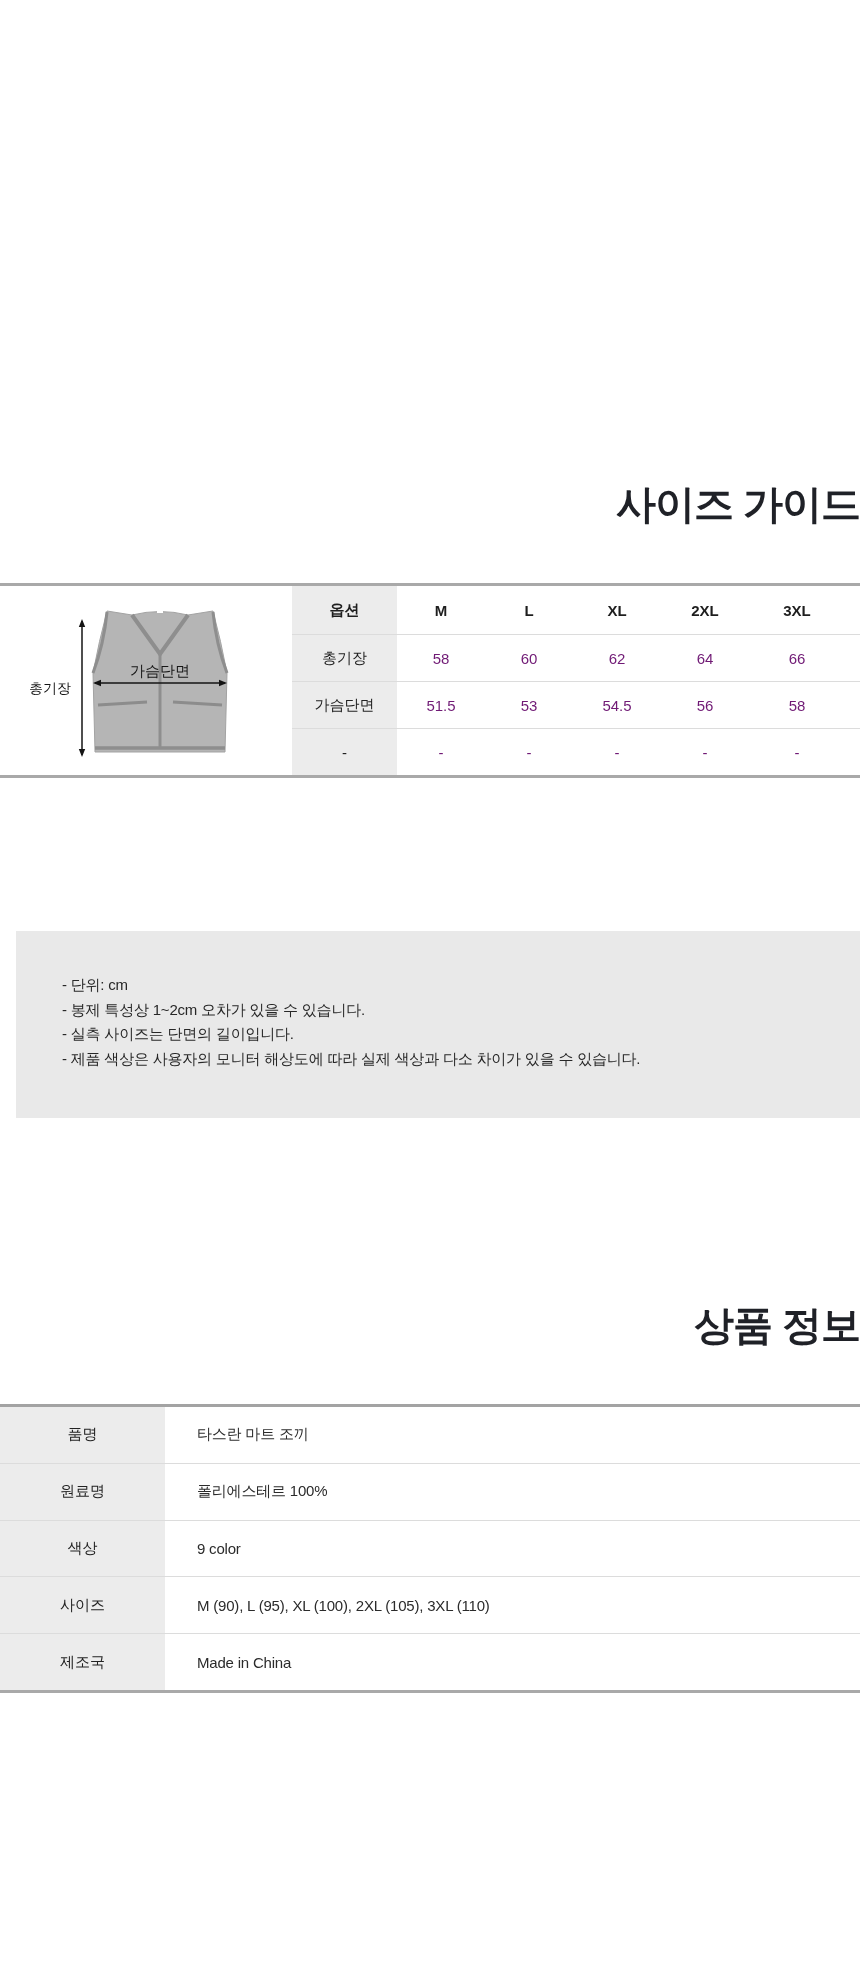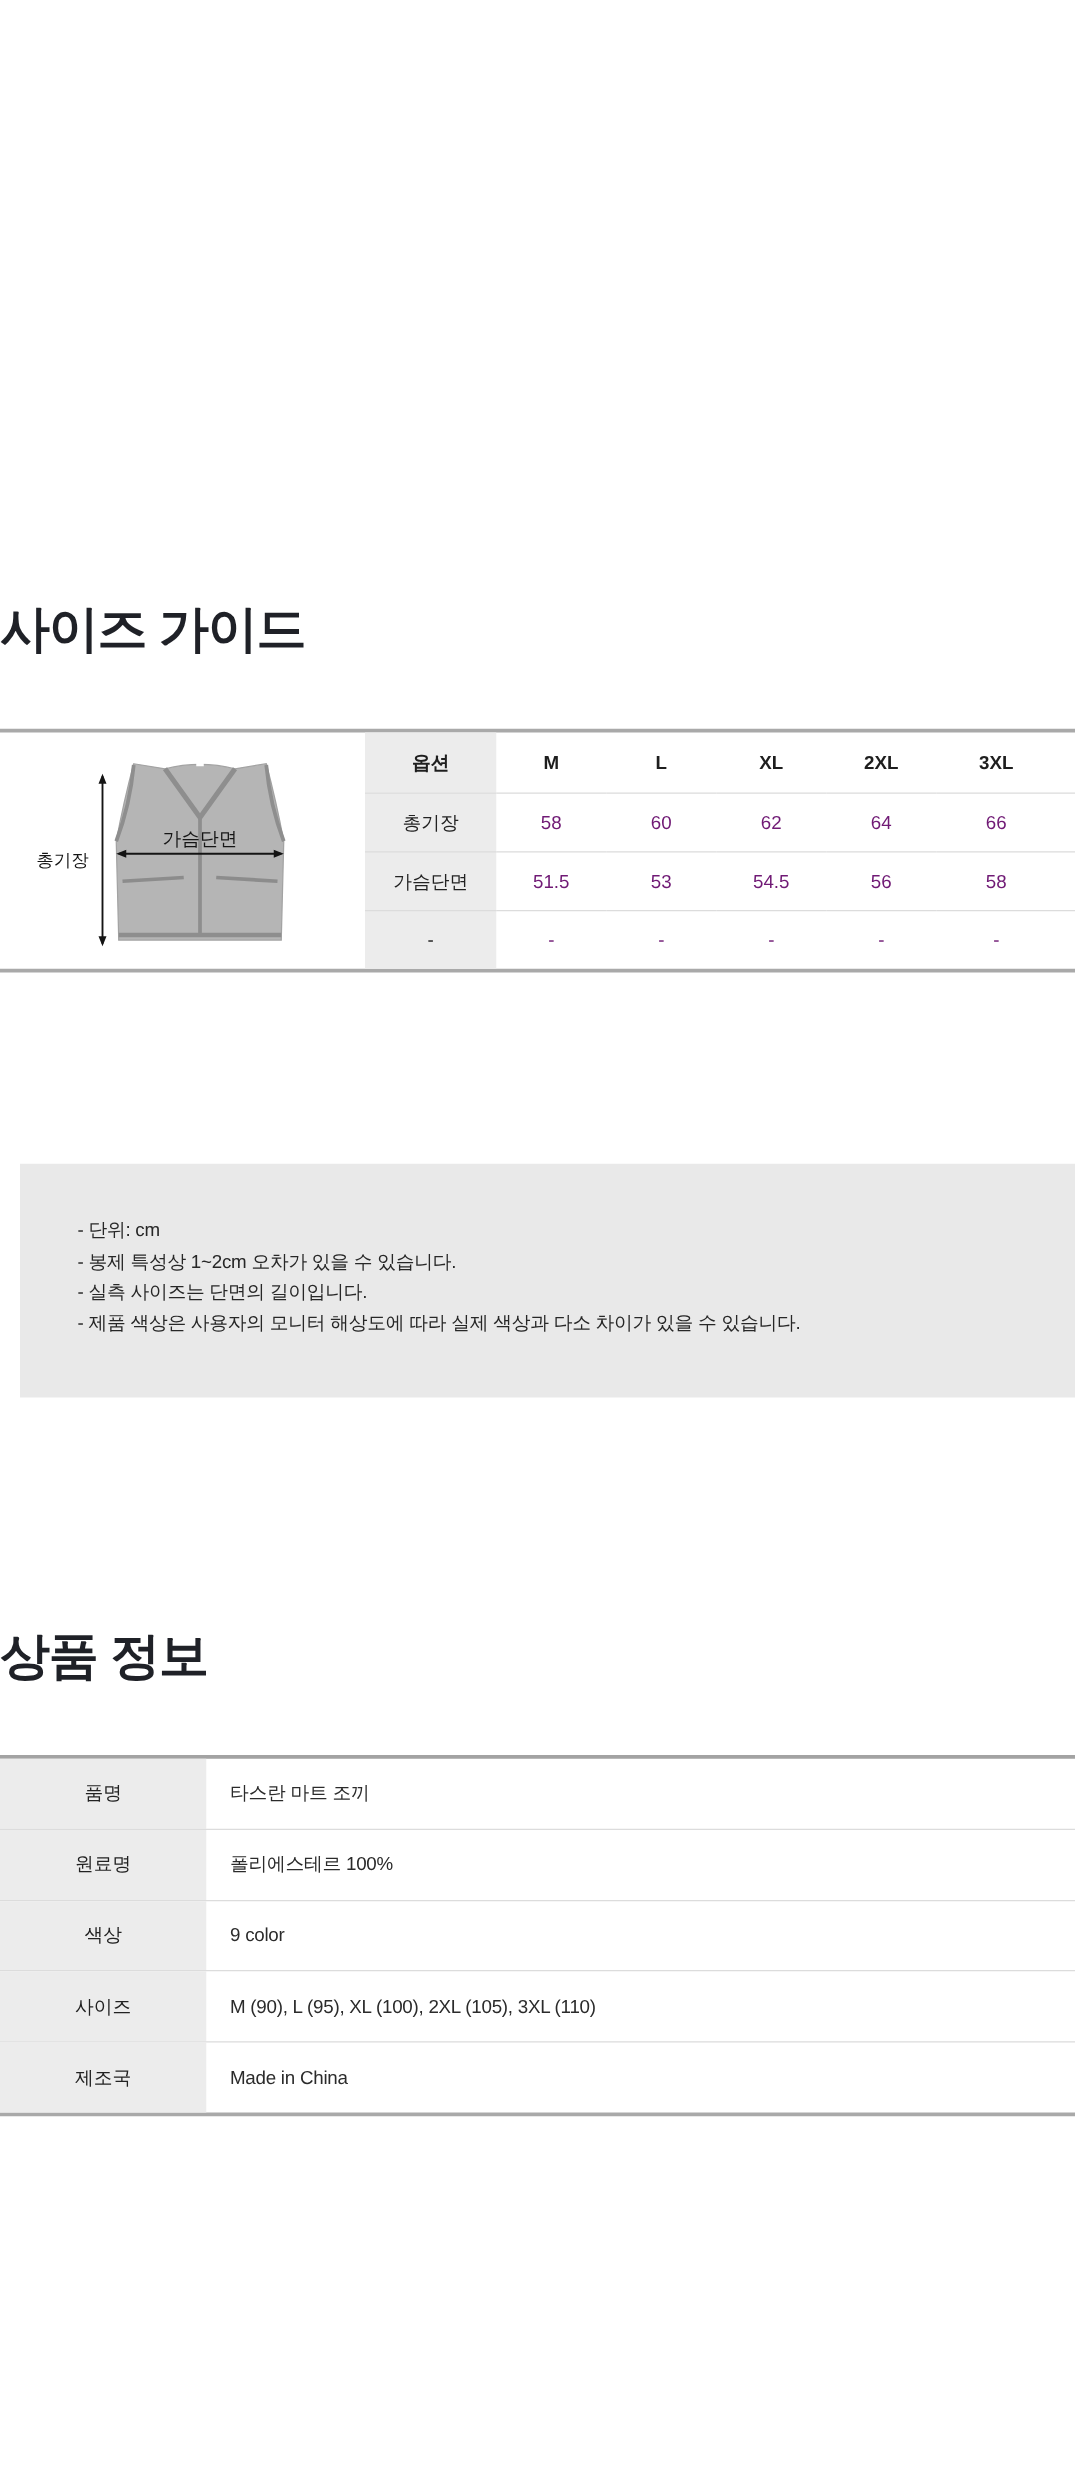--- a/index.html
+++ b/index.html
@@ -12,21 +12,21 @@
     position: relative;
     width: 860px;
     height: 1973px;
     background: #ffffff;
     overflow: hidden;
   }
   .section-title {
     position: absolute;
     left: 0;
     width: 860px;
-    text-align: left;
+    text-align: right;
     font-size: 40px;
     line-height: 50px;
     font-weight: 700;
     letter-spacing: -1px;
     color: #1f2127;
   }
   #size-guide-title { top: 479px; }
   #product-info-title { top: 1300px; }
 
   
@@ -114,21 +114,21 @@
     align-items: center;
     justify-content: center;
     font-size: 15px;
     font-weight: 500;
     color: #222;
   }
   .product-row .pvalue {
     flex: 1;
     display: flex;
     align-items: center;
-    padding-left: 19px;
+    padding-left: 32px;
     font-size: 15px;
     color: #2b2b2b;
     letter-spacing: -0.2px;
   }
 </style>
 </head>
 <body>
 
 <div class="page">
 

